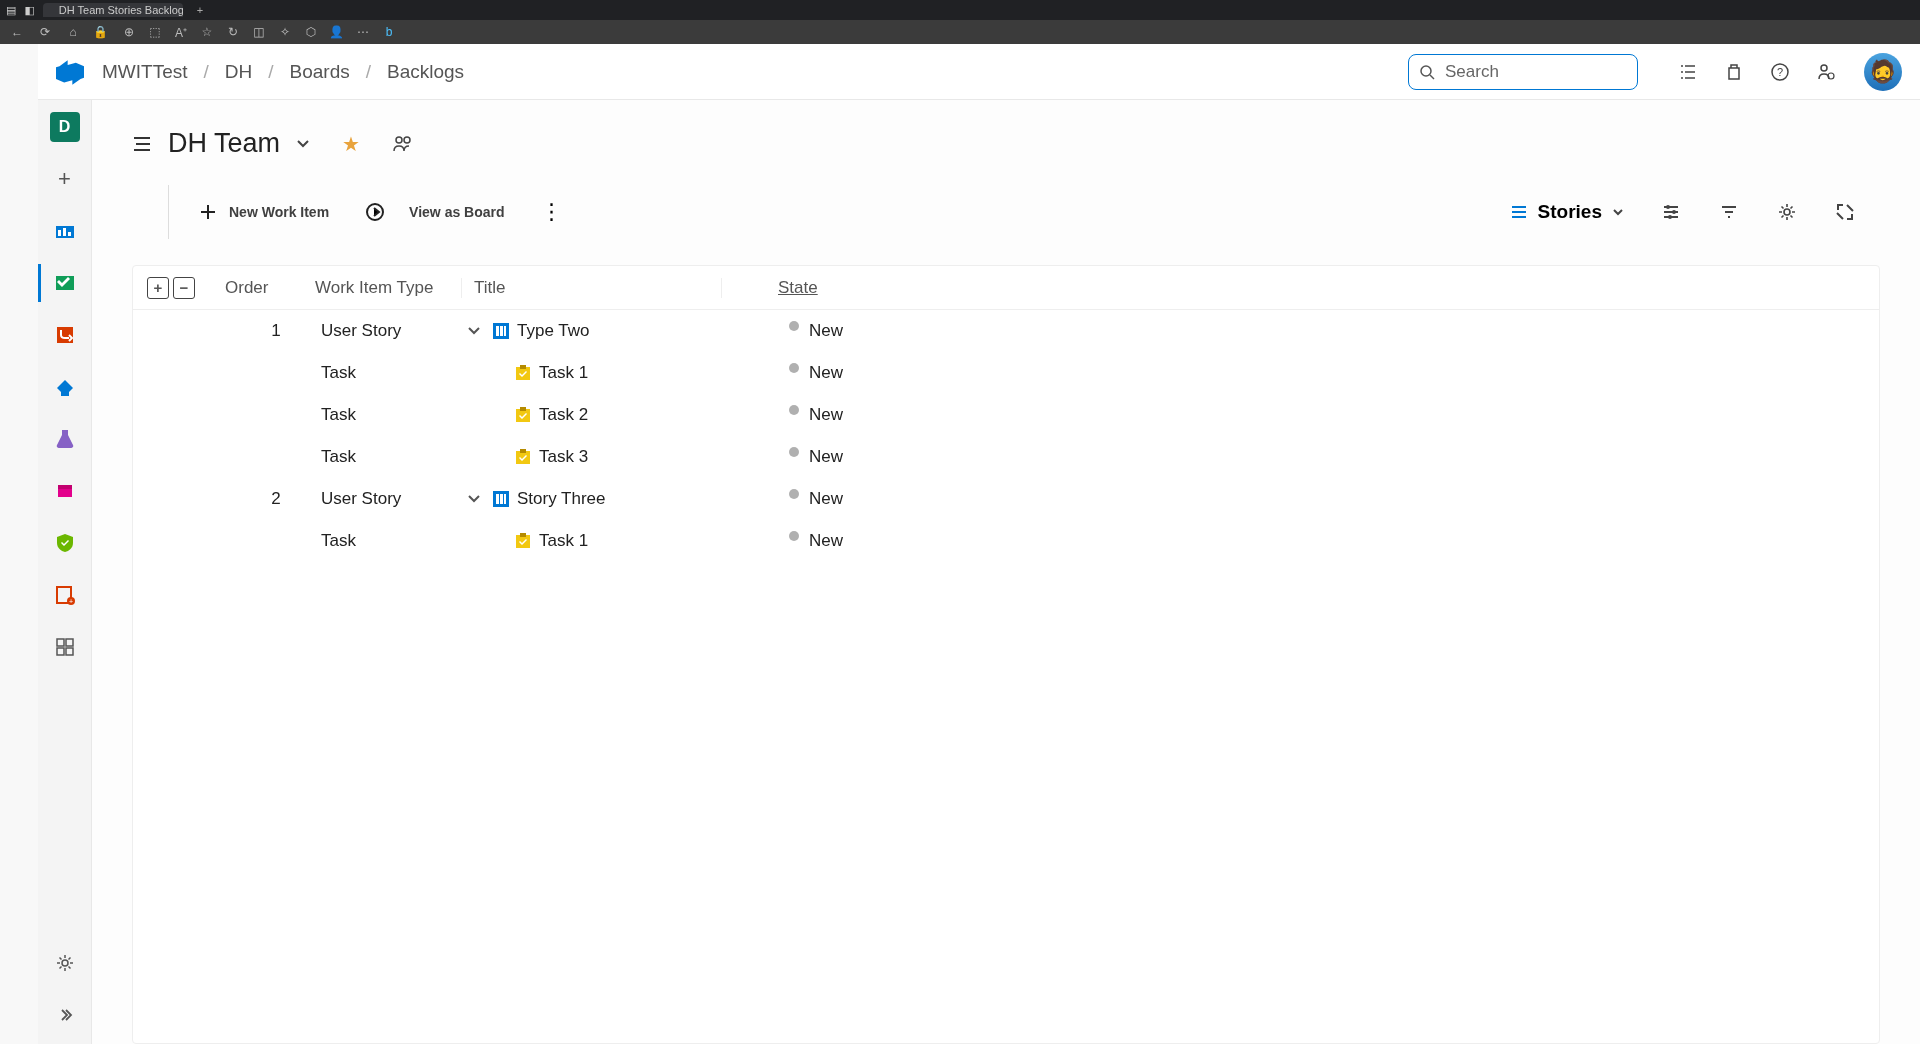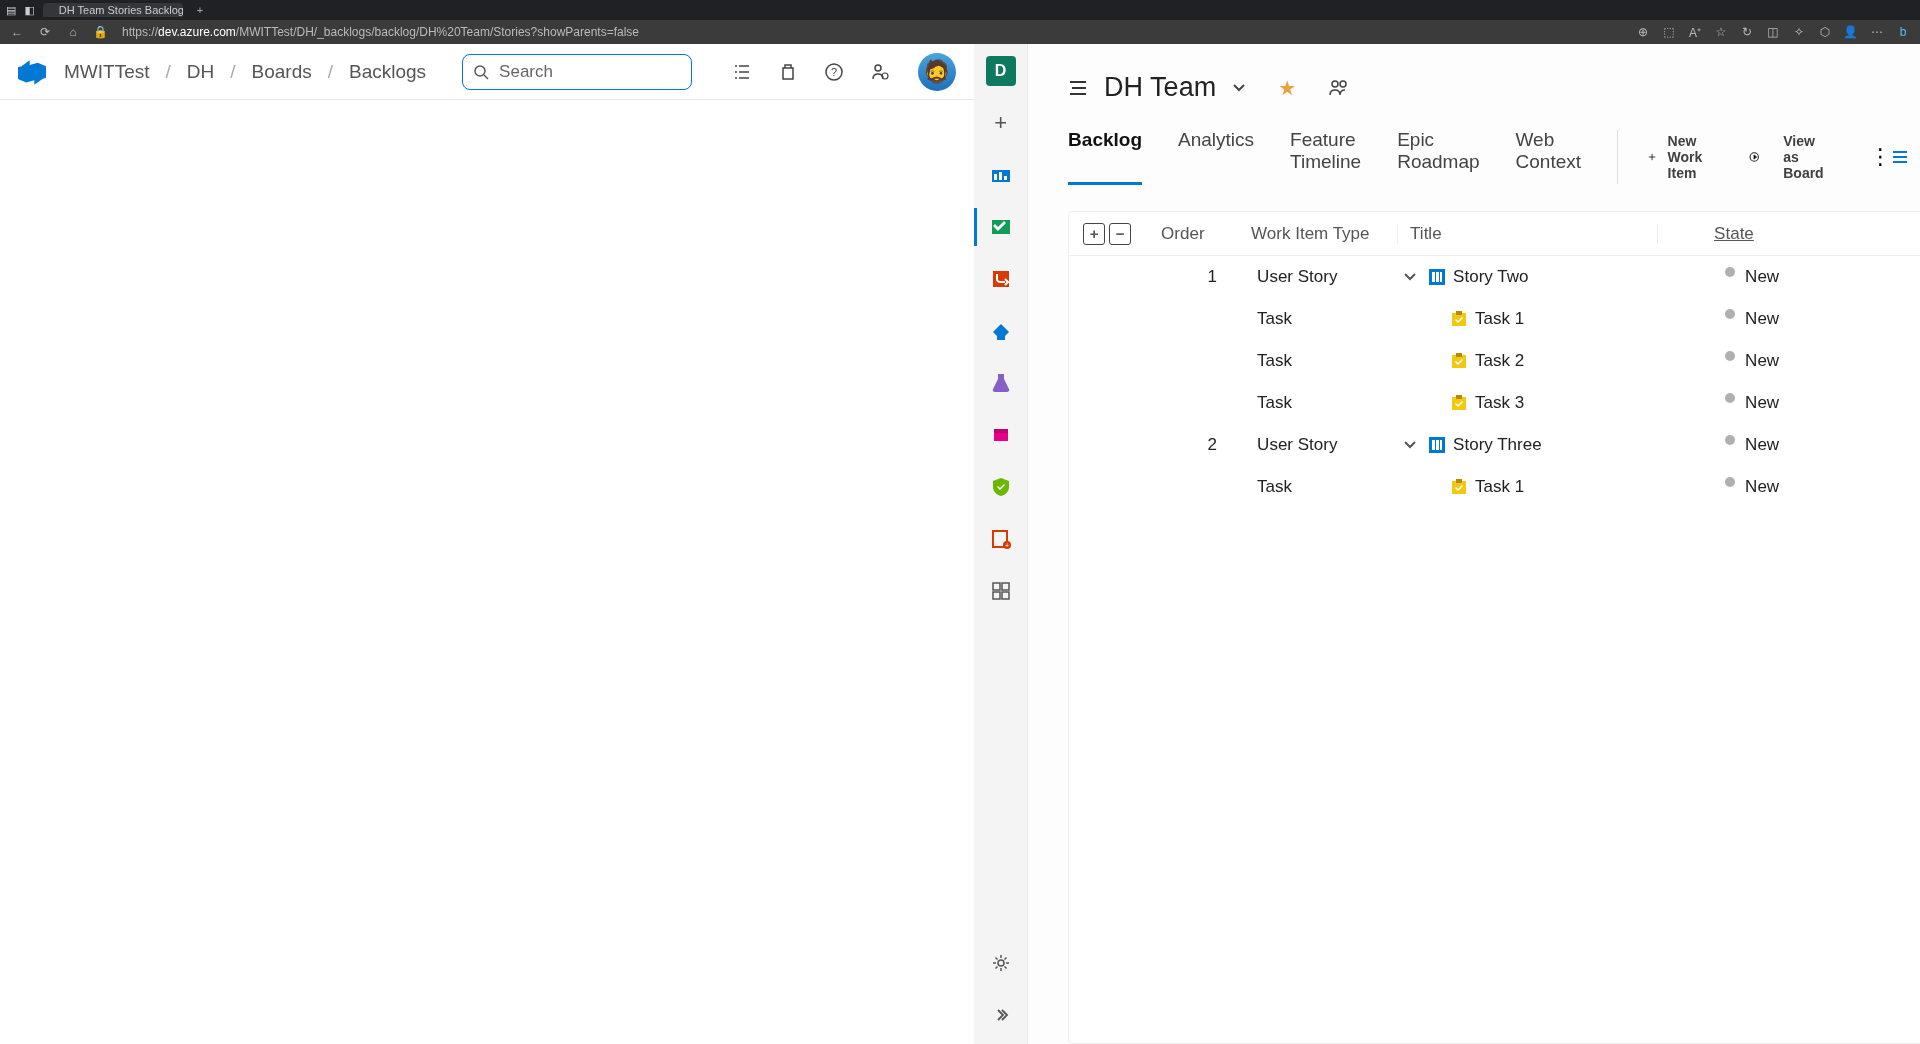--- a/index.html
+++ b/index.html
@@ -10,21 +10,21 @@
 .browser-top .tab { background:#35363a; padding:1px 10px; border-radius:4px 4px 0 0; display:flex; align-items:center; gap:6px; max-width:140px; overflow:hidden; white-space:nowrap;}
 .browser-top .tab .favicon { width:10px;height:10px;background:#0078d4;border-radius:2px;}
 .browser-top .newtab { color:#aaa; padding:0 6px;}
 .browser-bar { background:#3b3b3b; height:24px; display:flex; align-items:center; padding:0 10px; gap:14px; color:#bbb; font-size:12px;}
 .browser-bar .url { flex:1; color:#bbb; white-space:nowrap; overflow:hidden; }
 .browser-bar .url .host { color:#fff;}
 .browser-bar .nav-ico { width:14px;height:14px; display:inline-flex; align-items:center; justify-content:center; }
 .browser-right { display:flex; gap:12px; align-items:center;}
 
 
-.app { height:calc(1044px - 44px); display:flex; background:#fff;}
+.app { height:calc(1044px - 44px); display:flex; flex-direction:column; background:#fff;margin-left:38px;}
 .topbar { height:56px; border-bottom:1px solid #e8e8e8; display:flex; align-items:center; padding:0 18px; gap:18px;}
 .logo { width:28px;height:28px; }
 .breadcrumbs { display:flex; align-items:center; gap:16px; font-size:19px; color:#555;}
 .breadcrumbs .sep { color:#aaa;}
 .topbar-spacer { flex:1;}
 .search-box { width:230px; height:36px; border:1px solid #0078d4; border-radius:8px; display:flex; align-items:center; padding:0 10px; gap:10px; color:#666; font-size:17px;}
 .search-box svg {flex-shrink:0;}
 .top-icons { display:flex; gap:26px; align-items:center; margin-left:22px;}
 .avatar { width:38px;height:38px;border-radius:50%;background:linear-gradient(#4aa3df,#1e6fb8);display:flex;align-items:center;justify-content:center;font-size:22px;margin-left:10px;}
 
@@ -85,23 +85,20 @@
     <span>DH Team Stories Backlog - Board</span>
 
   </div>
   <span class="newtab">+</span>
 </div>
 <div class="browser-bar">
   <span class="nav-ico">←</span>
   <span class="nav-ico">⟳</span>
   <span class="nav-ico">⌂</span>
   <span class="nav-ico">🔒</span>
-  <div class="url">
-    <span>https://</span><span class="host">dev.azure.com</span><span>/MWITTest/DH/_backlogs/backlog/DH%20Team/Stories?showParents=false</span>
-  </div>
   <div class="browser-right">
     <span class="nav-ico">⊕</span>
     <span class="nav-ico">⬚</span>
     <span class="nav-ico">A⁺</span>
     <span class="nav-ico">☆</span>
     <span class="nav-ico">↻</span>
     <span class="nav-ico">◫</span>
     <span class="nav-ico">✧</span>
     <span class="nav-ico">⬡</span>
     <span class="nav-ico">👤</span>
@@ -246,27 +243,20 @@
         <span class="people">
             <svg width="22" height="18" viewBox="0 0 22 18">
               <circle cx="7" cy="5" r="3" stroke="#444" stroke-width="1.5" fill="none"></circle>
               <circle cx="15" cy="5" r="3" stroke="#444" stroke-width="1.5" fill="none"></circle>
               <path stroke="#444" stroke-width="1.5" fill="none" d="M2 16c0-3 2-5 5-5s5 2 5 5M12 16c0-3 2-5 5-5"></path>
             </svg>
           </span>
       </div>
 
       <div class="tabs-row">
-        <div class="tabs">
-          <div class="tab-item active">Backlog</div>
-          <div class="tab-item">Analytics</div>
-          <div class="tab-item">Feature Timeline</div>
-          <div class="tab-item">Epic Roadmap</div>
-          <div class="tab-item">Web Context</div>
-        </div>
         <div class="vsep"></div>
         <div class="action-btn">
           <svg width="18" height="18" viewBox="0 0 18 18">
               <path stroke="#222" stroke-width="2" d="M9 2v14M2 9h14"></path>
             </svg>
           <span>New Work Item</span>
         </div>
         <div class="action-btn" style="margin-left:36px;gap:24px;">
           <svg width="20" height="20" viewBox="0 0 20 20">
               <circle cx="10" cy="10" r="8" stroke="#222" stroke-width="2" fill="none"></circle>
@@ -333,21 +323,21 @@
                   <path stroke="#555" stroke-width="2" fill="none" d="M2 2l5 5 5-5"></path>
                 </svg>
               </div>
               <div class="c-title ">
                 <svg class="story-ico" viewBox="0 0 16 16">
                   <rect width="16" height="16" fill="#0078d4"></rect>
                   <rect x="3" y="3" width="3" height="10" fill="#fff"></rect>
                   <rect x="7" y="3" width="3" height="10" fill="#fff"></rect>
                   <rect x="11" y="3" width="2" height="10" fill="#fff"></rect>
                 </svg>
-                <span>Story Two</span>
+                <span>Type Two</span>
               </div>
               <div class="c-state">
                 <span class="state-dot"></span>
                 <span>New</span>
               </div>
             </div>
             <div class="grid-row">
               <div class="c-exp"></div>
               <div class="c-order pad"></div>
               <div class="c-type">Task</div>

